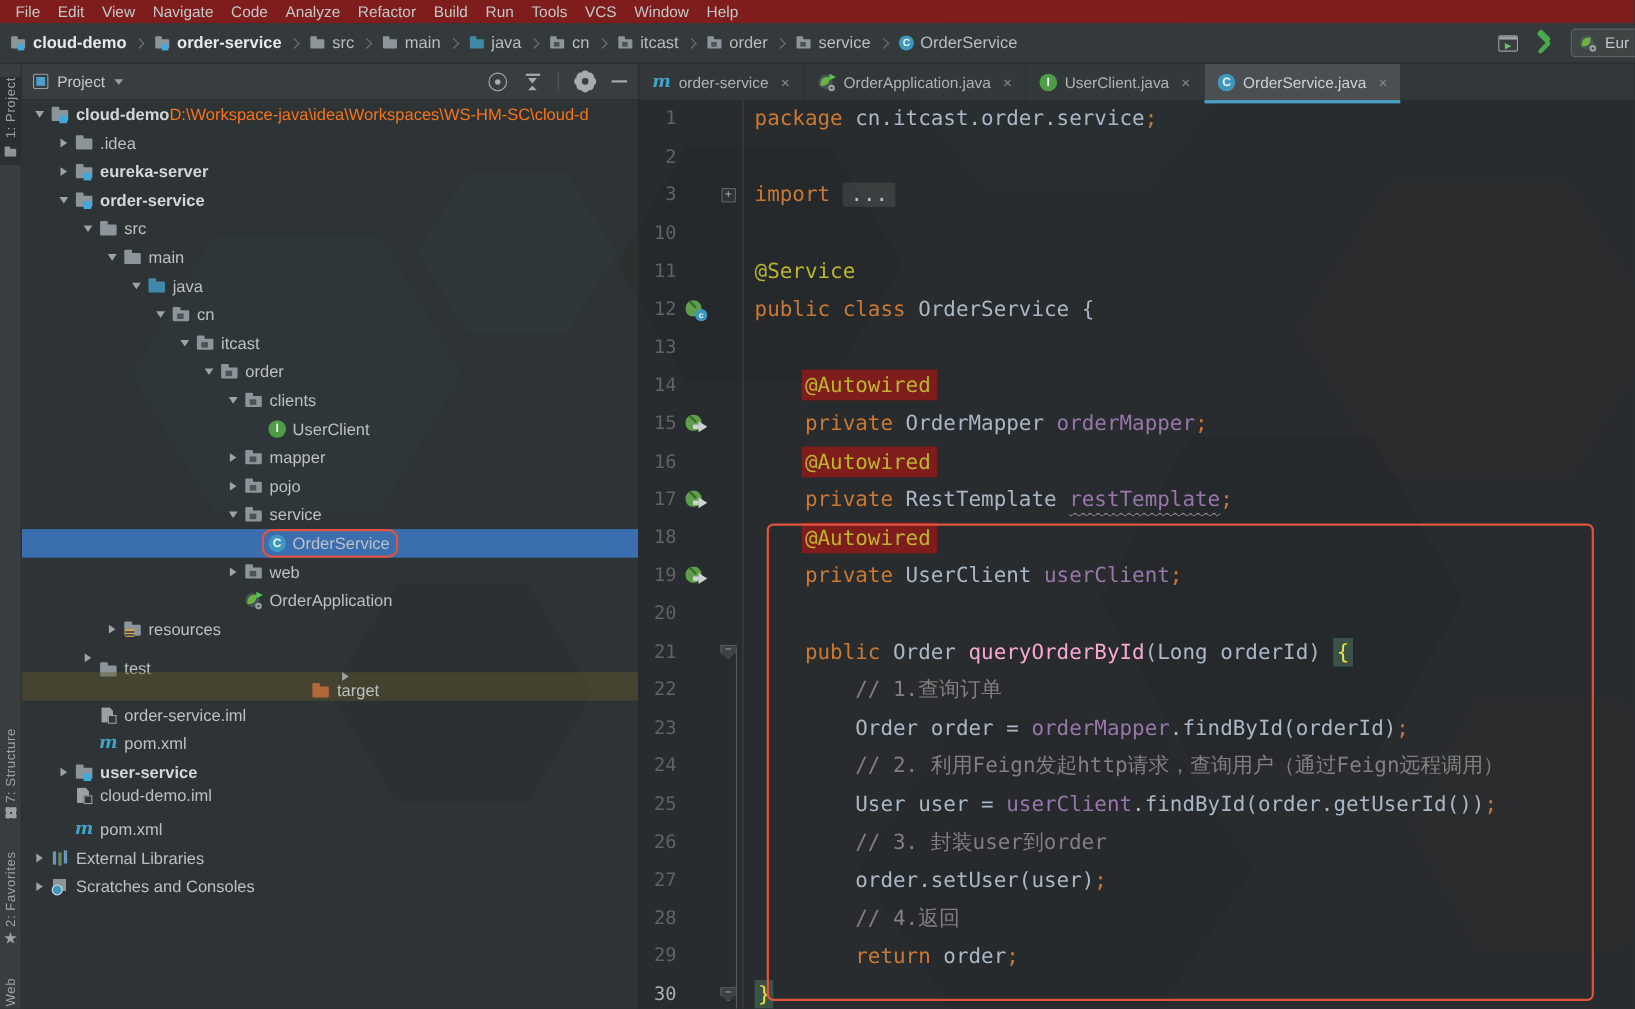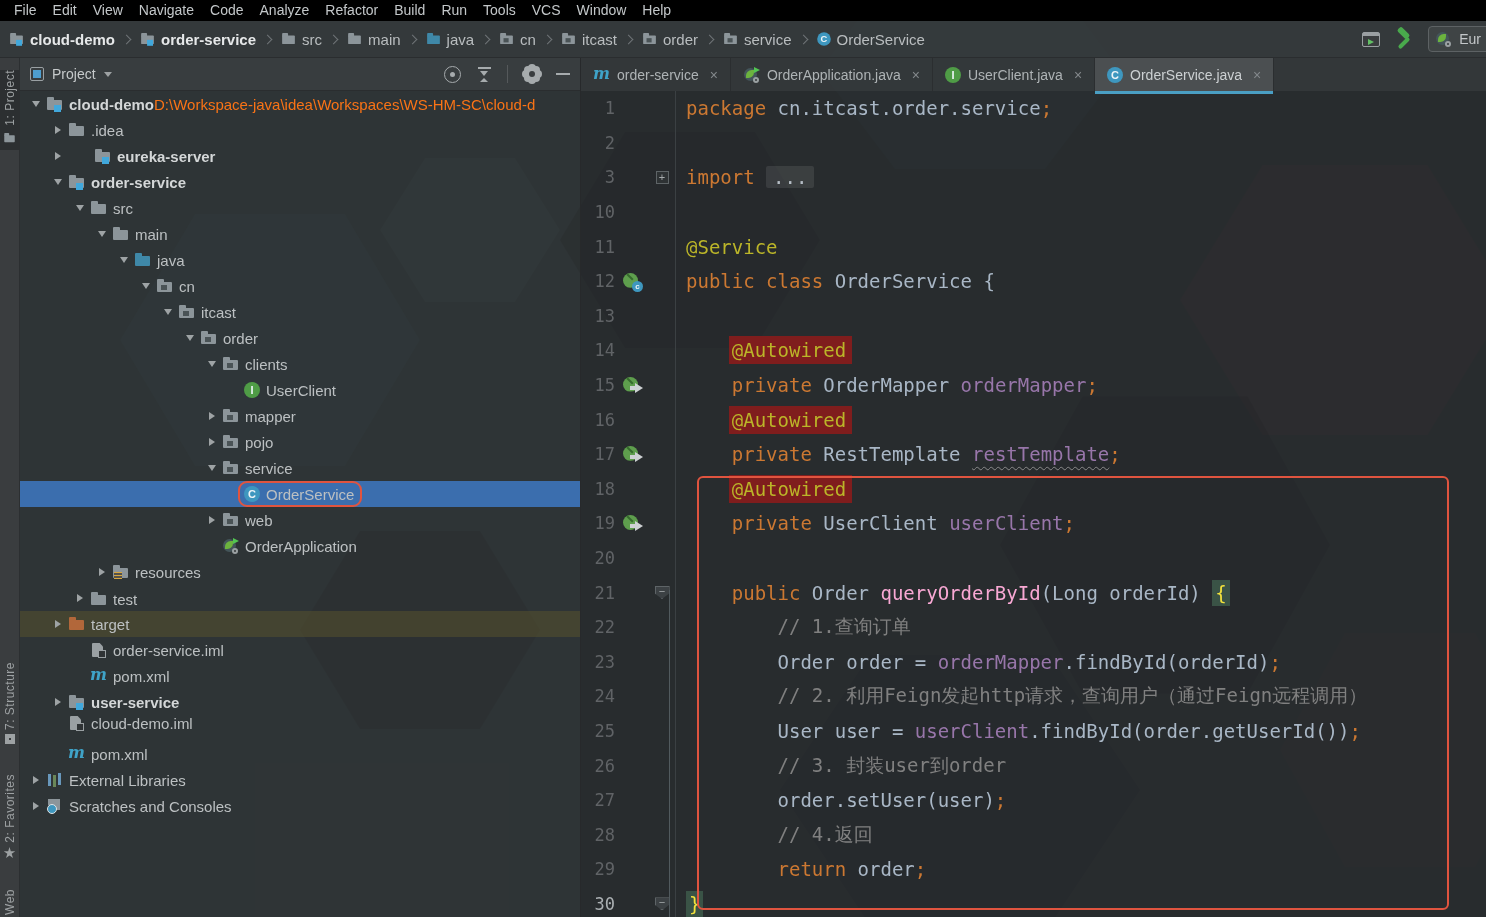--- a/index.html
+++ b/index.html
@@ -4,21 +4,21 @@
 <style>
   * { margin:0; padding:0; box-sizing:border-box; }
   html,body { width:1486px; height:917px; overflow:hidden; background:#2e3335;
     font-family:"Liberation Sans", sans-serif; }
   #stage { position:relative; width:1486px; height:917px; overflow:hidden; }
 
   
   .hex { position:absolute; clip-path:polygon(25% 5%,75% 5%,100% 50%,75% 95%,25% 95%,0 50%); z-index:0; }
 
   
-  #menubar { position:absolute; left:0; top:0; width:1486px; height:21px; background:#000000;
+  #menubar { position:absolute; left:0; top:0; width:1486px; height:21px; background:#7f1d1d;
     display:flex; align-items:center; padding-left:6px; z-index:5; }
   .menu-item { color:#c3c7c9; font-size:14px; padding:0 8px; height:21px; line-height:21px; cursor:default; }
 
   
   #navbar { position:absolute; left:0; top:21px; width:1486px; height:37px; background:rgba(54,58,60,.88);
     display:flex; align-items:center; padding-left:8px; border-bottom:1px solid #2a2d2f; z-index:4; }
   #crumbs { display:flex; align-items:center; gap:2px; flex:1; min-width:0; overflow:hidden; }
   .crumb { display:flex; align-items:center; gap:5px; color:#b9bdbf; font-size:15px; white-space:nowrap; }
   .crumb.bold { color:#e6e8e9; font-weight:bold; }
   .chev { width:7px; height:7px; border-top:1.6px solid #6f7477; border-right:1.6px solid #6f7477;
@@ -327,21 +327,21 @@
         </div>
         <div class="trow" style="padding-left: 28px;">
           <span class="tarrow">
             <span class="closed"></span>
           </span>
           <span style="display: flex; align-items: center; position: relative; height: 100%;">
             <div class="ic icf"></div>
             <span class="lbl">.idea</span>
           </span>
         </div>
-        <div class="trow bold" style="padding-left: 28px; gap: 26px;">
+        <div class="trow bold" style="padding-left: 28px;">
           <span class="tarrow">
             <span class="closed"></span>
           </span>
           <span style="display: flex; align-items: center; position: relative; height: 100%;">
             <div class="ic icf">
               <span class="modsq"></span>
             </div>
             <span class="lbl">eureka-server</span>
           </span>
         </div>
@@ -506,26 +506,26 @@
             <div class="ic icf">
               <span class="resbars"></span>
             </div>
             <span class="lbl">resources</span>
           </span>
         </div>
         <div class="trow" style="padding-left: 50px;">
           <span class="tarrow">
             <span class="closed"></span>
           </span>
-          <span style="display: flex; align-items: flex-start; position: relative; height: 100%; margin-top: 11px;">
+          <span style="display: flex; align-items: flex-end; position: relative; height: 100%; margin-top: 11px;">
             <div class="ic icf"></div>
             <span class="lbl">test</span>
           </span>
         </div>
-        <div class="trow hl" style="padding-left: 28px;">
+        <div class="trow hl" style="padding-left: 28px; flex-direction: column;">
           <span class="tarrow">
             <span class="closed"></span>
           </span>
           <span style="display: flex; align-items: center; position: relative; height: 100%;">
             <div class="ic icf excl"></div>
             <span class="lbl">target</span>
           </span>
         </div>
         <div class="trow" style="padding-left: 50px;">
           <span class="tarrow"></span>

